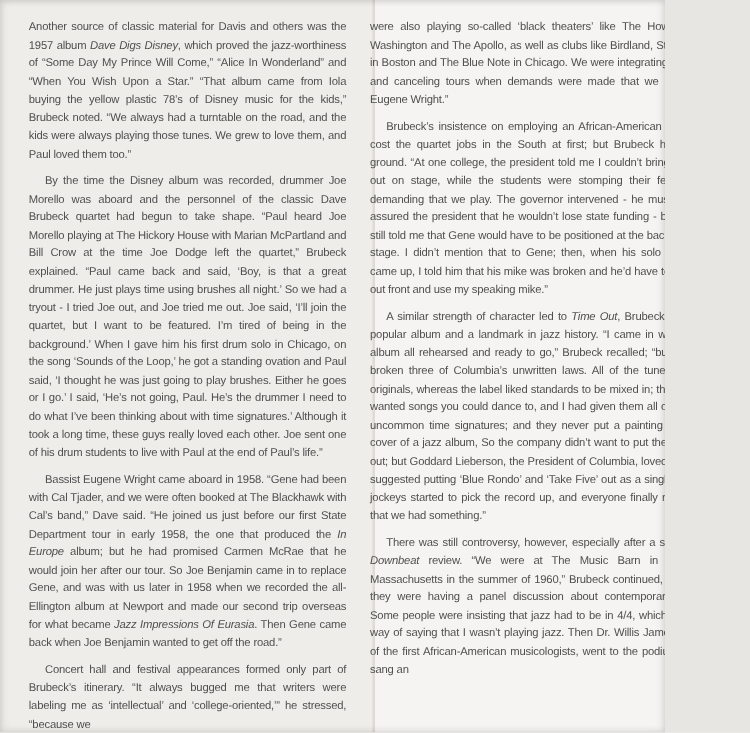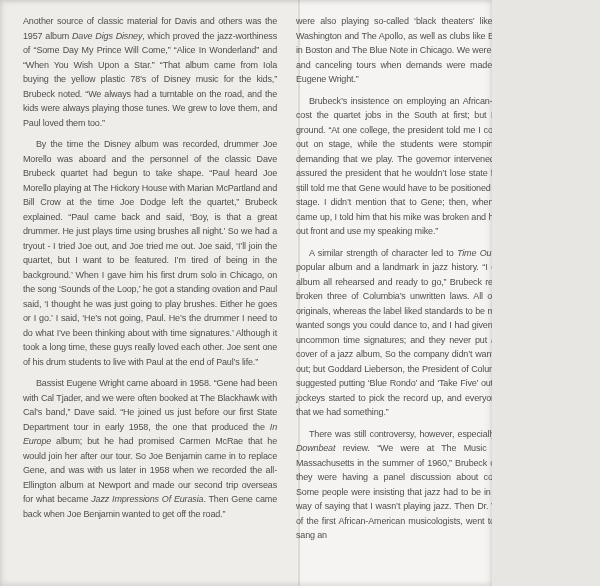--- a/index.html
+++ b/index.html
@@ -7,20 +7,21 @@
     padding: 0;
     background: #e8e6e2;
   }
   .page {
     position: relative;
     width: 492px;
     height: 586px;
     overflow: hidden;
     background: var(--paper-left, #efedea);
     font-family: "Liberation Sans", "DejaVu Sans", sans-serif;
+    padding-left: 40px;
   }
   .half-right-bg {
     position: absolute;
     left: 300px; top: 0;
     width: 300px; height: 100%;
     background: var(--paper-right, #f6f4f2);
   }
   .seam {
     position: absolute;
     left: 298px; top: 0;
@@ -58,20 +59,21 @@
 </head>
 <body>
 
 <div class="page">
   <div class="half-right-bg"></div>
   <div class="seam"></div>
   <div class="column column-left">
       <p class="para"><span>Another source of classic material for Davis and others was the 1957 album </span><i>Dave Digs Disney</i><span>, which proved the jazz-worthiness of “Some Day My Prince Will Come,” “Alice In Wonderland” and “When You Wish Upon a Star.”  “That album came from Iola buying the yellow plastic 78’s of Disney music for the kids,” Brubeck noted.  “We always had a turntable on the road, and the kids were always playing those tunes.  We grew to love them, and Paul loved them too.”</span></p>
       <p class="para indent"><span>By the time the Disney album was recorded, drummer Joe Morello was aboard and the personnel of the classic Dave Brubeck quartet had begun to take shape.  “Paul heard Joe Morello playing at The Hickory House with Marian McPartland and Bill Crow at the time Joe Dodge left the quartet,” Brubeck explained.  “Paul came back and said, ‘Boy, is that a great drummer.  He just plays time using brushes all night.’  So we had a tryout - I tried Joe out, and Joe tried me out.  Joe said, ‘I’ll join the quartet, but I want to be featured.  I’m tired of being in the background.’  When I gave him his first drum solo in Chicago, on the song ‘Sounds of the Loop,’ he got a standing ovation and Paul said, ‘I thought he was just going to play brushes.  Either he goes or I go.’  I said, ‘He’s not going, Paul.  He’s the drummer I need to do what I’ve been thinking about with time signatures.’  Although it took a long time, these guys really loved each other.  Joe sent one of his drum students to live with Paul at the end of Paul’s life.”</span></p>
       <p class="para indent"><span>Bassist Eugene Wright came aboard in 1958.  “Gene had been with Cal Tjader, and we were often booked at The Blackhawk with Cal’s band,” Dave said.  “He joined us just before our first State Department tour in early 1958, the one that produced the </span><i>In Europe</i><span> album; but he had promised Carmen McRae that he would join her after our tour.  So Joe Benjamin came in to replace Gene, and was with us later in 1958 when we recorded the all-Ellington album at Newport and made our second trip overseas for what became </span><i>Jazz Impressions Of Eurasia</i><span>.  Then Gene came back when Joe Benjamin wanted to get off the road.”</span></p>
+      <p class="para indent"><span>Concert hall and festival appearances formed only part of Brubeck’s itinerary.  “It always bugged me that writers were labeling me as ‘intellectual’ and ‘college-oriented,’” he stressed, “because we</span></p>
     </div>
   <div class="column column-right">
       <p class="para"><span>were also playing so-called ‘black theaters’  like The Howard in Washington and The Apollo, as well as clubs like Birdland, Storyville in Boston and The Blue Note in Chicago.  We were integrating halls - and canceling tours when demands were made that we replace Eugene Wright.”</span></p>
       <p class="para indent"><span>Brubeck’s insistence on employing an African-American bassist cost the quartet jobs in the South at first; but Brubeck held his ground.  “At one college, the president told me I couldn’t bring Gene out on stage, while the students were stomping their feet and demanding that we play.  The governor intervened - he must have assured the president that he wouldn’t lose state funding - but they still told me that Gene would have to be positioned at the back of the stage.  I didn’t mention that to Gene; then, when his solo feature came up, I told him that his mike was broken and he’d have to come out front and use my speaking mike.”</span></p>
       <p class="para indent"><span>A similar strength of character led to </span><i>Time Out</i><span>, Brubeck’s most popular album and a landmark in jazz history.  “I came in with that album all rehearsed and ready to go,” Brubeck recalled; “but I had broken three of Columbia’s unwritten laws.  All of the tunes were originals, whereas the label liked standards to be mixed in; they also wanted songs you could dance to, and I had given them all of these uncommon time signatures; and they never put a painting on the cover of a jazz album, So the company didn’t want to put the album out; but Goddard Lieberson, the President of Columbia, loved it, and suggested putting ‘Blue Rondo’ and ‘Take Five’ out as a single.  Disc jockeys started to pick the record up, and everyone finally realized that we had something.”</span></p>
       <p class="para indent"><span>There was still controversy, however, especially after a scathing </span><i>Downbeat</i><span> review.  “We were at The Music Barn in Lenox, Massachusetts in the summer of 1960,” Brubeck continued, “where they were having a panel discussion about contemporary jazz.  Some people were insisting that jazz had to be in 4/4, which was a way of saying that I wasn’t playing jazz.  Then Dr. Willis James, one of the first African-American musicologists, went to the podium and sang an</span></p>
     </div>
   <div class="vignette"></div>
 </div>
 

